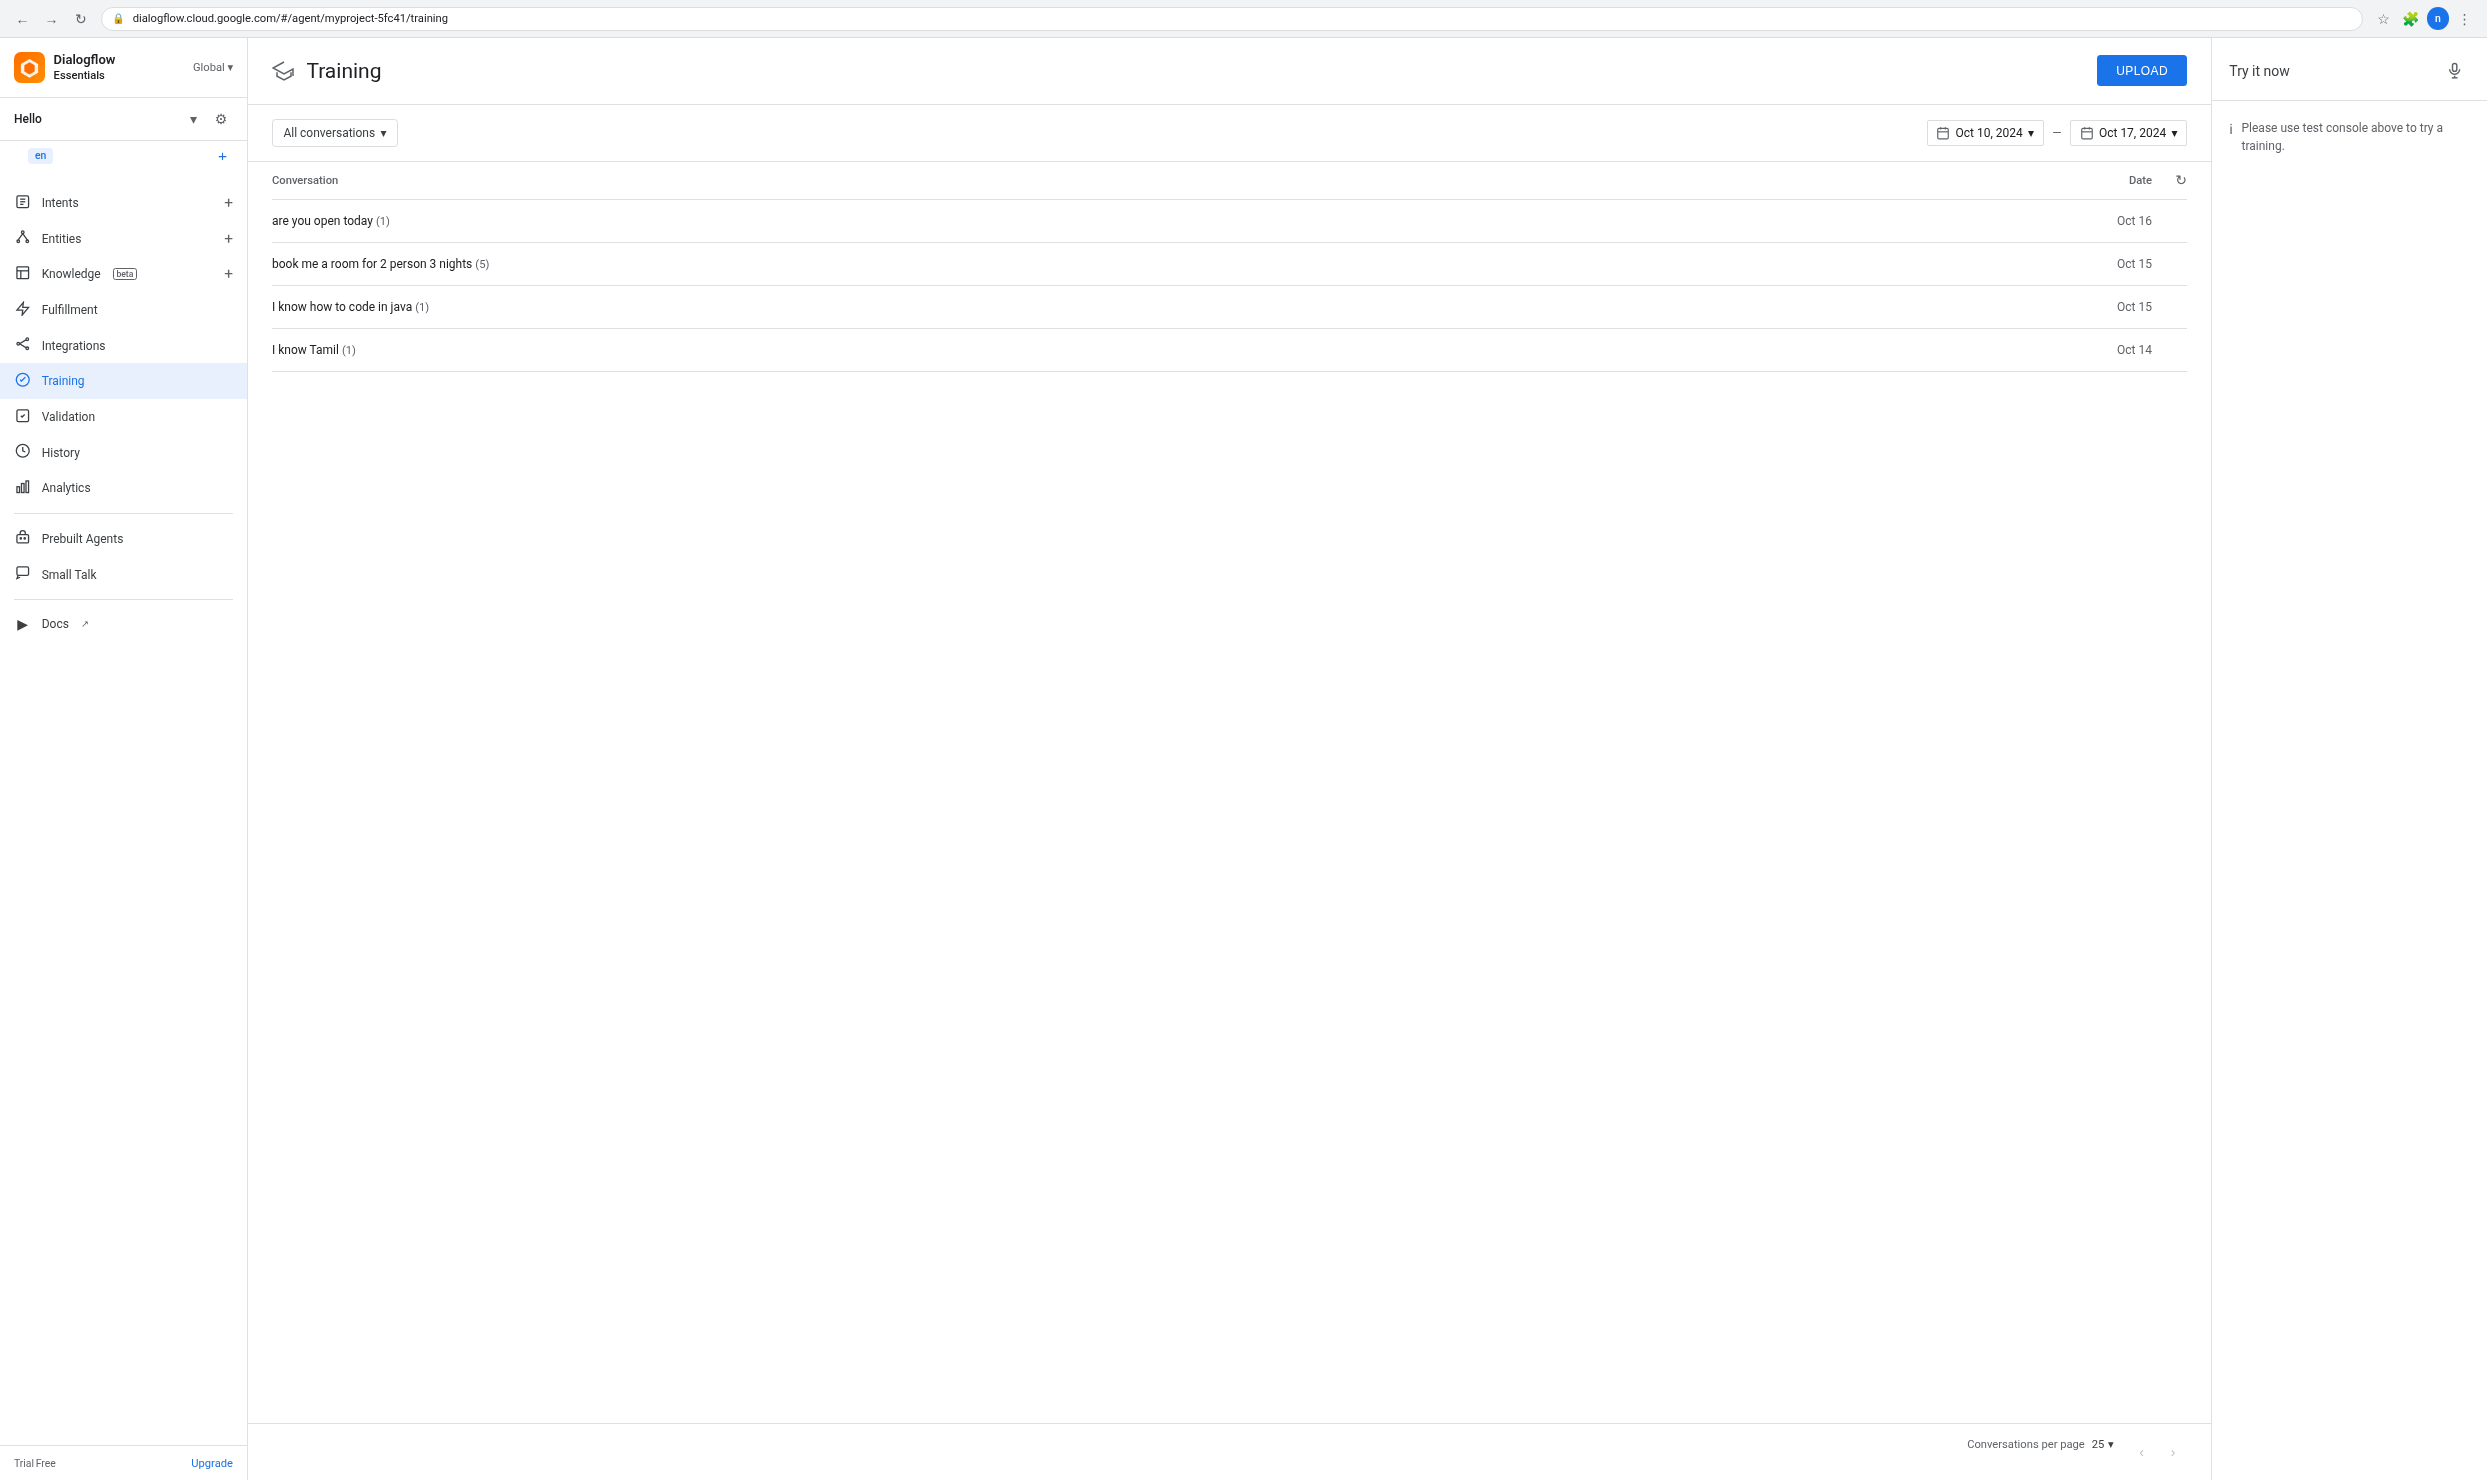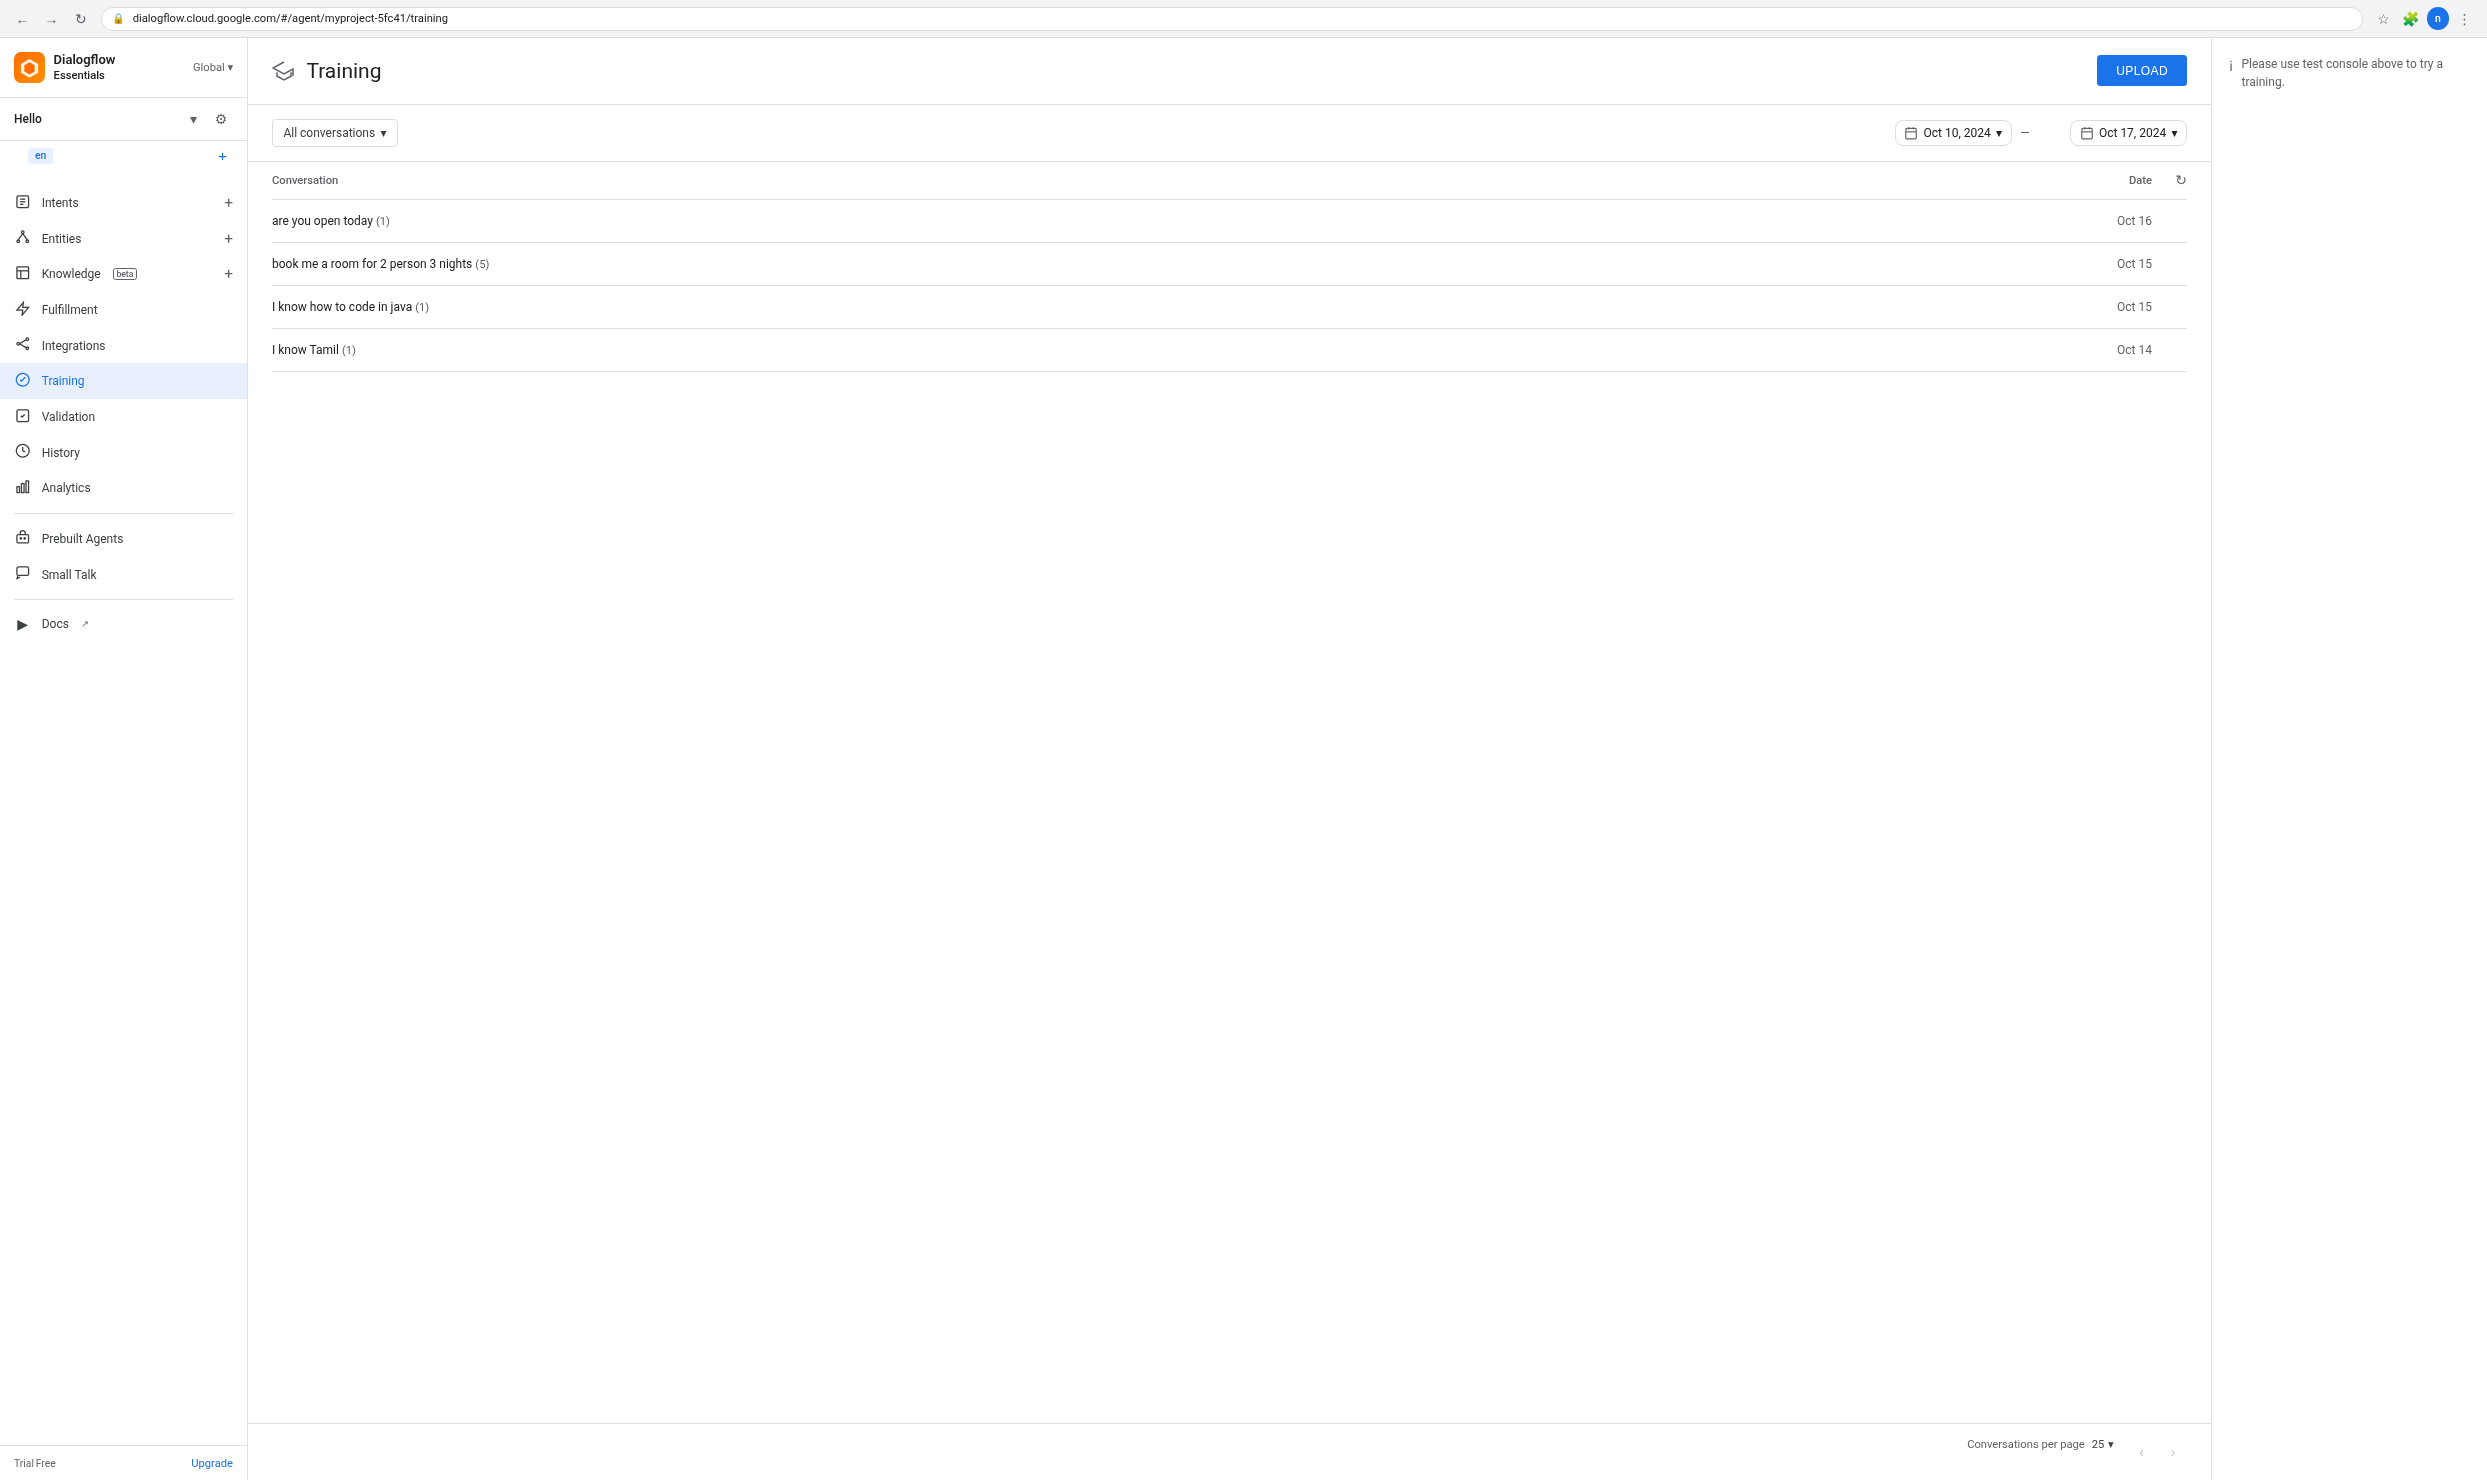--- a/index.html
+++ b/index.html
@@ -225,24 +225,23 @@
       display: flex;
       align-items: center;
       gap: 8.6px;
       margin-left: auto;
     }
     .date-input {
       display: flex;
       align-items: center;
       gap: 5.2px;
       border: 0.9px solid #dadce0;
-      border-radius: 8px;
+      border-radius: 2px;
       padding: 5.2px 8.6px;
       cursor: pointer;
-      margin-left: 32px;
     }
     .date-dash { color: #5f6368; }
 
     .table-container { flex: 1; overflow-y: auto; padding: 0 24px; }
     .data-table { width: 100%; border-collapse: collapse; }
     .table-header {
       border-bottom: 0.9px solid #e0e0e0;
     }
     .table-header th {
       padding: 10.4px 0;
@@ -622,20 +621,31 @@
         </div>
       </div>
       <div class="page-nav">
         <button class="page-btn" disabled="">‹</button>
         <button class="page-btn" disabled="">›</button>
       </div>
     </div>
   </div>
 
   <div class="right-panel">
+    <div class="right-panel-header">
+      <span class="try-it-now">Try it now</span>
+      <button class="mic-btn">
+        <svg width="17.3" height="17.3" viewBox="0 0 24 24" fill="none" stroke="currentColor" stroke-width="2">
+          <rect x="9" y="2" width="6" height="11" rx="3"></rect>
+          <path d="M5 10a7 7 0 0 0 14 0"></path>
+          <line x1="12" y1="19" x2="12" y2="22"></line>
+          <line x1="8" y1="22" x2="16" y2="22"></line>
+        </svg>
+      </button>
+    </div>
     <div class="right-panel-body">
       <div class="info-message">
         <span class="info-icon">ℹ</span>
         <span>Please use test console above to try a training.</span>
       </div>
     </div>
   </div>
 
 </div>
 

